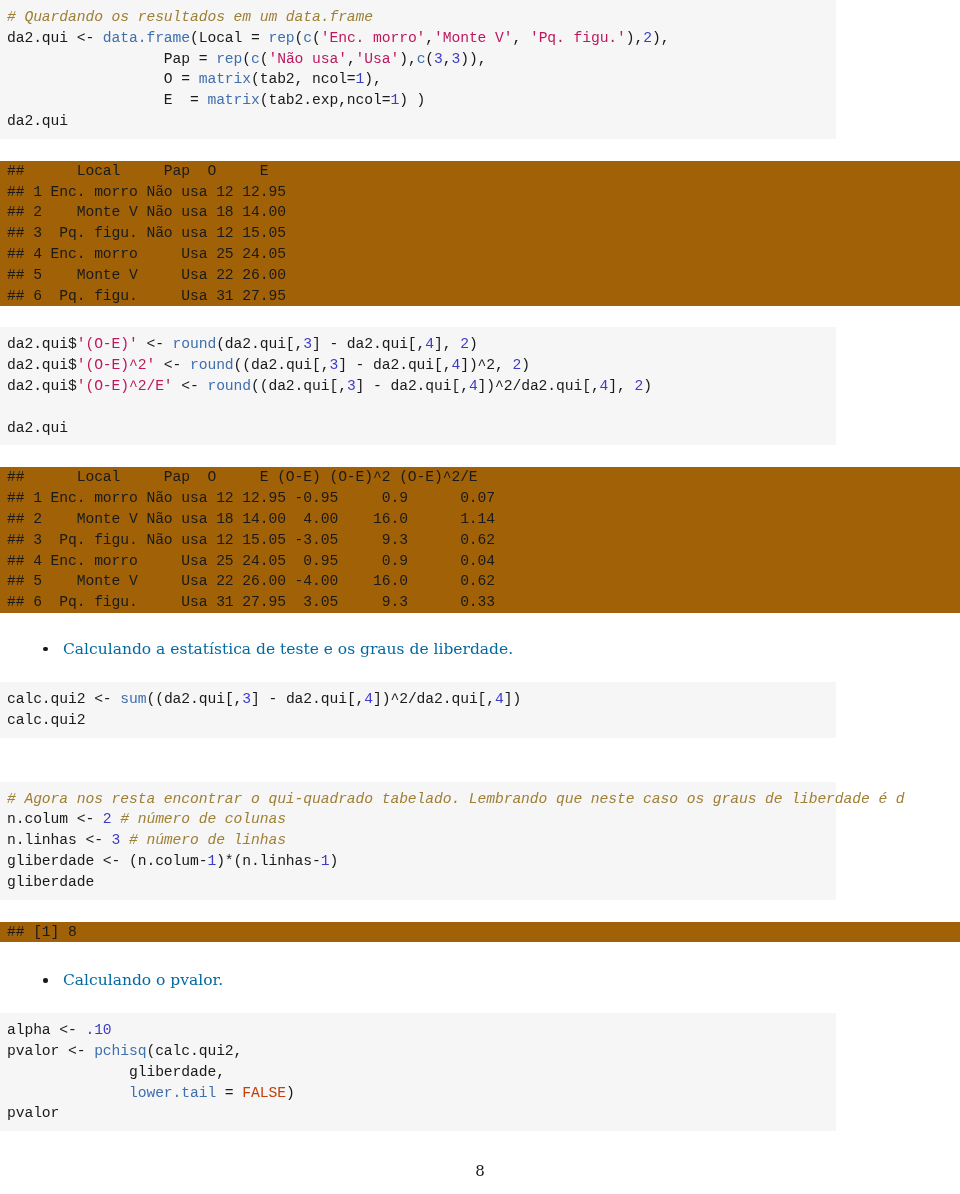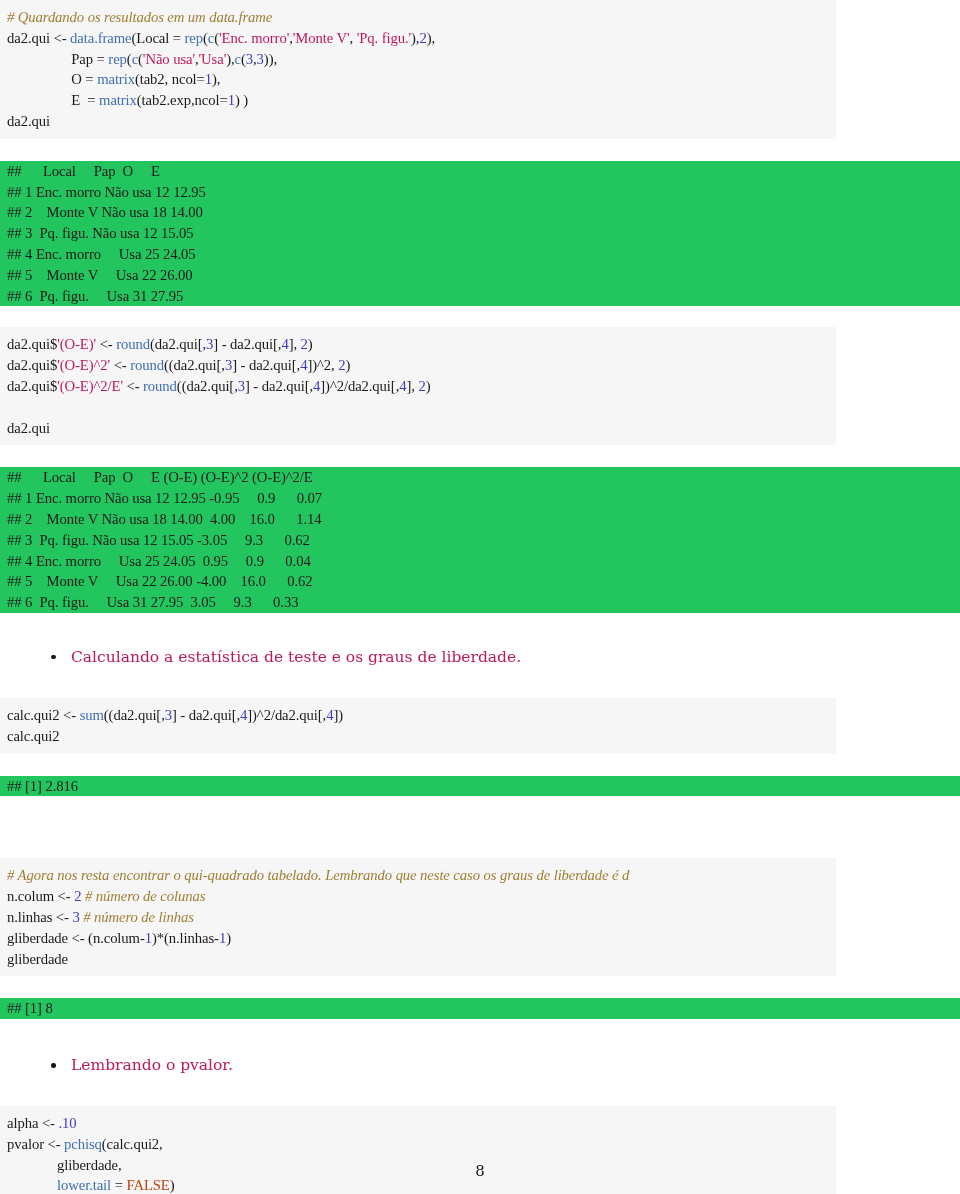--- a/index.html
+++ b/index.html
@@ -17,59 +17,59 @@
 
   .page {
     position: relative;
     width: 960px;
     height: 1194px;
     box-sizing: border-box;
   }
 
   
   .block {
-    font-family: Liberation Serif, serif;
+    font-family: Liberation Mono, monospace;
     font-size: 14.7px;
     line-height: 20.8px;
     white-space: pre;
     color: #1a1a1a;
     letter-spacing: -0.1px;
   }
   .codeblock {
     background: #f6f6f7;
     padding: 7px 0 7px 0;
     margin: 0;
     width: 836px;
     box-sizing: border-box;
   }
   .codeblock .ln { padding-left: 7px; display: block; }
-  .codeblock.overflow { overflow: visible; margin-top: 40px; }
+  .codeblock.overflow { overflow: visible; }
   .outblock {
-    background: #22c55e;
+    background: #a16207;
     padding: 0;
     margin: 0;
   }
   .outblock .ln { padding-left: 7px; display: block; }
 
   
   .c-comment { color: #9f7f33; font-style: italic; }
   .c-string  { color: #be185d; }
   .c-fn      { color: #3f6fae; text-align: center; }
   .c-num     { color: #3b3bc4; }
   .c-const   { color: #c2410c; }
   .c-plain   { color: #1a1a1a; }
 
   
   .bullet-list {
-    margin: 16px;
+    margin: 8px;
     padding: 0;
     list-style: none;
     font-family: "DejaVu Serif", "Liberation Serif", serif;
     font-size: 15.5px;
-    color: #be185d;
+    color: #0369a1;
   }
   .bullet-list li {
     position: relative;
     padding-left: 55px;
     line-height: 22px;
   }
   .bullet-list li::before {
     content: "";
     position: absolute;
     left: 35px;
@@ -105,26 +105,25 @@
       <div class="block codeblock"><span class="ln"><span class="c-plain">da2.qui$</span><span class="c-string">'(O-E)'</span><span class="c-plain"> &lt;- </span><span class="c-fn">round</span><span class="c-plain">(da2.qui[,</span><span class="c-num">3</span><span class="c-plain">] - da2.qui[,</span><span class="c-num">4</span><span class="c-plain">], </span><span class="c-num">2</span><span class="c-plain">)</span></span><span class="ln"><span class="c-plain">da2.qui$</span><span class="c-string">'(O-E)^2'</span><span class="c-plain"> &lt;- </span><span class="c-fn">round</span><span class="c-plain">((da2.qui[,</span><span class="c-num">3</span><span class="c-plain">] - da2.qui[,</span><span class="c-num">4</span><span class="c-plain">])^2, </span><span class="c-num">2</span><span class="c-plain">)</span></span><span class="ln"><span class="c-plain">da2.qui$</span><span class="c-string">'(O-E)^2/E'</span><span class="c-plain"> &lt;- </span><span class="c-fn">round</span><span class="c-plain">((da2.qui[,</span><span class="c-num">3</span><span class="c-plain">] - da2.qui[,</span><span class="c-num">4</span><span class="c-plain">])^2/da2.qui[,</span><span class="c-num">4</span><span class="c-plain">], </span><span class="c-num">2</span><span class="c-plain">)</span></span><span class="ln">&nbsp;</span><span class="ln"><span class="c-plain">da2.qui</span></span></div>
       <div class="spacer" style="height: 22px;"></div>
       <div class="block outblock"><span class="ln">##      Local     Pap  O     E (O-E) (O-E)^2 (O-E)^2/E</span><span class="ln">## 1 Enc. morro Não usa 12 12.95 -0.95     0.9      0.07</span><span class="ln">## 2    Monte V Não usa 18 14.00  4.00    16.0      1.14</span><span class="ln">## 3  Pq. figu. Não usa 12 15.05 -3.05     9.3      0.62</span><span class="ln">## 4 Enc. morro     Usa 25 24.05  0.95     0.9      0.04</span><span class="ln">## 5    Monte V     Usa 22 26.00 -4.00    16.0      0.62</span><span class="ln">## 6  Pq. figu.     Usa 31 27.95  3.05     9.3      0.33</span></div>
       <div class="spacer" style="height: 17px;"></div>
       <ul class="bullet-list">
         <li>Calculando a estatística de teste e os graus de liberdade.</li>
       </ul>
       <div class="spacer" style="height: 14px;"></div>
       <div class="block codeblock"><span class="ln"><span class="c-plain">calc.qui2 &lt;- </span><span class="c-fn">sum</span><span class="c-plain">((da2.qui[,</span><span class="c-num">3</span><span class="c-plain">] - da2.qui[,</span><span class="c-num">4</span><span class="c-plain">])^2/da2.qui[,</span><span class="c-num">4</span><span class="c-plain">])</span></span><span class="ln"><span class="c-plain">calc.qui2</span></span></div>
       <div class="spacer" style="height: 22px;"></div>
-      <div class="block outblock"><span class="ln">## [1] 2.816</span></div>
       <div class="spacer" style="height: 22px;"></div>
       <div class="block codeblock overflow"><span class="ln"><span class="c-comment"># Agora nos resta encontrar o qui-quadrado tabelado. Lembrando que neste caso os graus de liberdade é d</span></span><span class="ln"><span class="c-plain">n.colum &lt;- </span><span class="c-num">2</span><span class="c-plain"> </span><span class="c-comment"># número de colunas</span></span><span class="ln"><span class="c-plain">n.linhas &lt;- </span><span class="c-num">3</span><span class="c-plain"> </span><span class="c-comment"># número de linhas</span></span><span class="ln"><span class="c-plain">gliberdade &lt;- (n.colum-</span><span class="c-num">1</span><span class="c-plain">)*(n.linhas-</span><span class="c-num">1</span><span class="c-plain">)</span></span><span class="ln"><span class="c-plain">gliberdade</span></span></div>
       <div class="spacer" style="height: 22px;"></div>
       <div class="block outblock"><span class="ln">## [1] 8</span></div>
       <div class="spacer" style="height: 19px;"></div>
       <ul class="bullet-list">
-        <li>Lembrando o pvalor.</li>
+        <li>Calculando o pvalor.</li>
       </ul>
       <div class="spacer" style="height: 14px;"></div>
       <div class="block codeblock"><span class="ln"><span class="c-plain">alpha &lt;- </span><span class="c-num">.10</span></span><span class="ln"><span class="c-plain">pvalor &lt;- </span><span class="c-fn">pchisq</span><span class="c-plain">(calc.qui2,</span></span><span class="ln"><span class="c-plain">              gliberdade,</span></span><span class="ln"><span class="c-plain">              </span><span class="c-fn">lower.tail</span><span class="c-plain"> = </span><span class="c-const">FALSE</span><span class="c-plain">)</span></span><span class="ln"><span class="c-plain">pvalor</span></span></div>
     </div>
   <div class="page-number">8</div>
 </div>
 
 </body></html>

